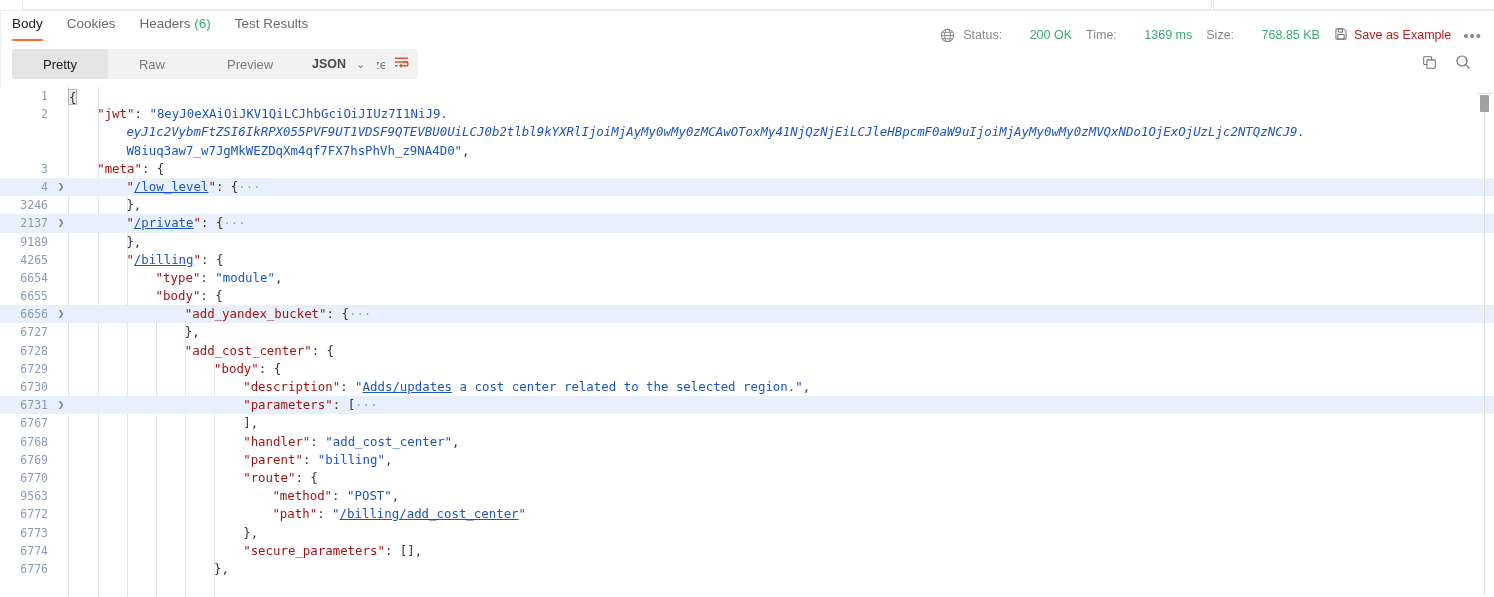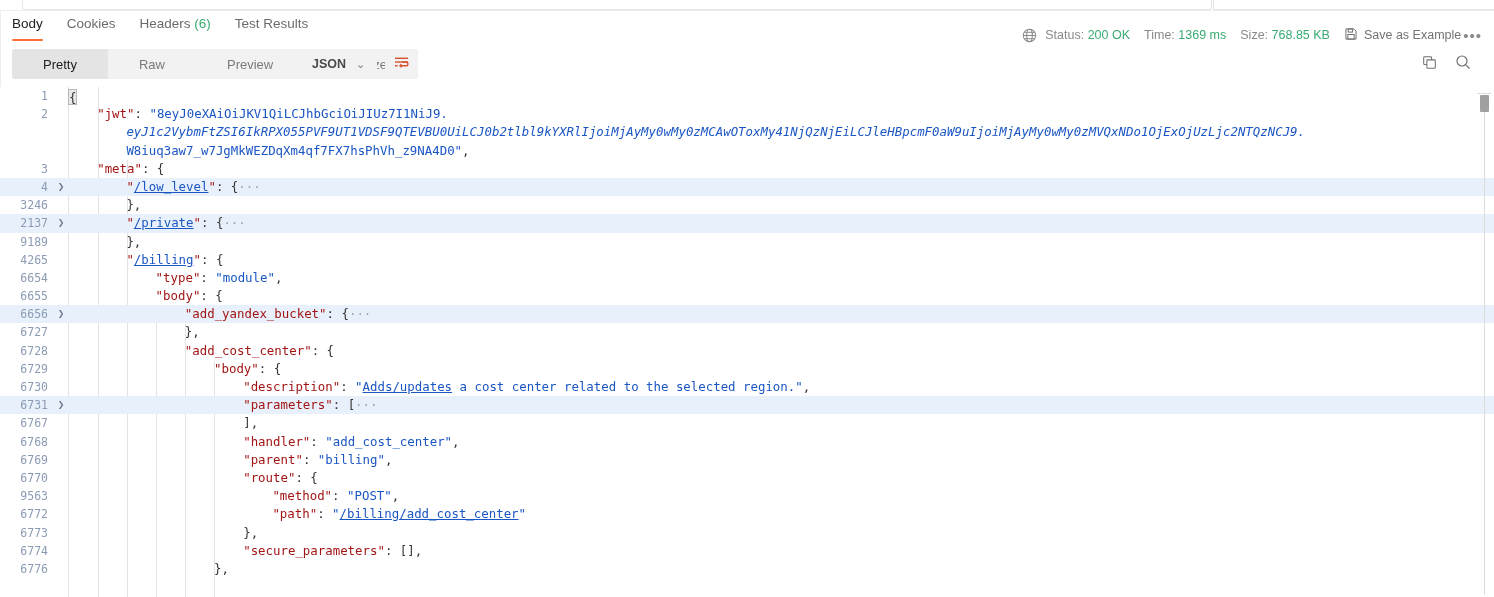--- a/index.html
+++ b/index.html
@@ -27,23 +27,23 @@
   .tab { position:relative; font-size:13.5px; color:#6b6b6b; padding:5px 0 0 0; margin-right:24px;
          cursor:pointer; white-space:nowrap; }
   .tab.active { color:#212121; font-weight:400; }
   .tab.active .ul { position:absolute; left:0; right:0; bottom:-10px; height:2px; background:#ff6c37; border-radius:1px;}
   .tab .cnt { color:#3aab72; }
 
   
   .status { position:absolute; right:10px; top:13px; display:flex; align-items:center; height:22px;
             font-size:12.5px; color:#8a8a8a; }
   .status .item { margin-right:14px; white-space:nowrap; }
-  .status .val { color:#3aab72; }
+  .status .val { color:#3aab72;margin-left:24px; }
   .globe { width:15px; height:15px; margin-right:8px; display:inline-block; }
-  .save-ex { display:flex; align-items:center; color:#737373; cursor:pointer; white-space:nowrap;}
+  .save-ex { display:flex; align-items:center; color:#b91c1c; margin-right:10px; cursor:pointer; white-space:nowrap;}
   .save-ex svg { margin-right:6px; }
   .dots { color:#8a8a8a; font-size:15px; letter-spacing:1px; cursor:pointer; padding:0 2px; }
 
   
   .ctrlbar { position:absolute; left:0; top:45px; width:1494px; height:42px; }
   .seg { position:absolute; left:12px; top:4px; height:30px; background:#f2f2f2; border-radius:3px;
          display:flex; align-items:stretch; overflow:hidden; }
   .seg .s { display:flex; align-items:center; padding:0 31px; font-size:13px; color:#7a7a7a; cursor:pointer;}
   .seg .s.on { background:#e4e4e4; color:#212121; }
   .fmt { position:absolute; left:300px; top:4px; height:30px; background:#f2f2f2; border-radius:3px;

